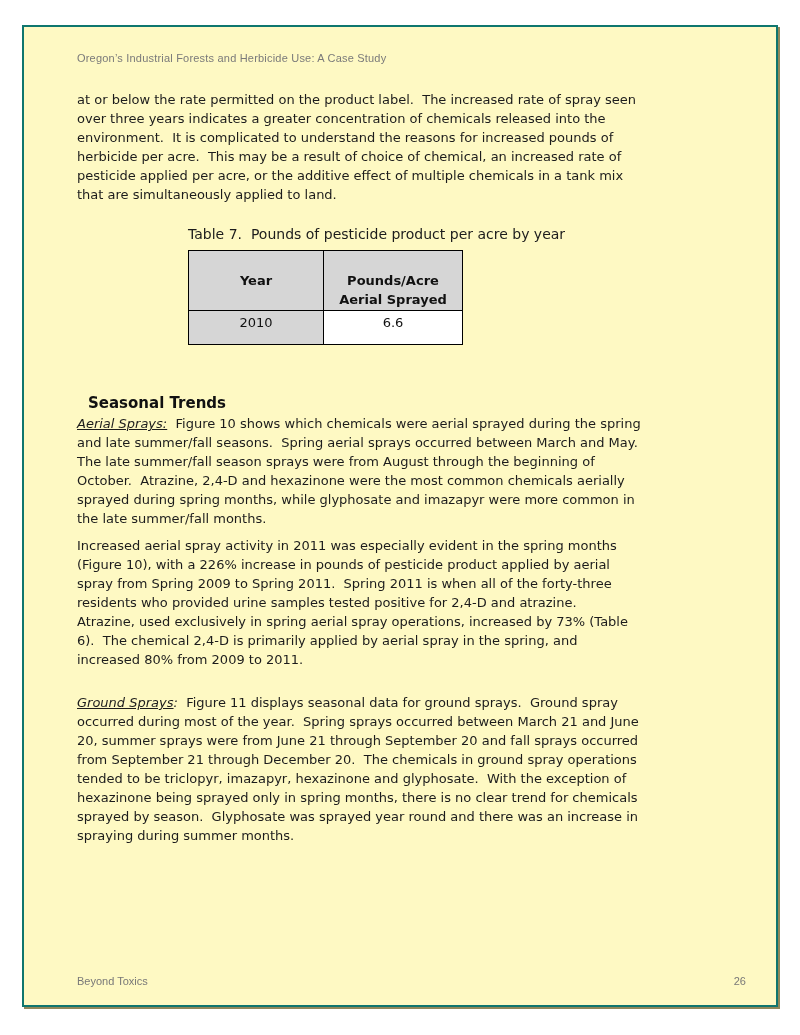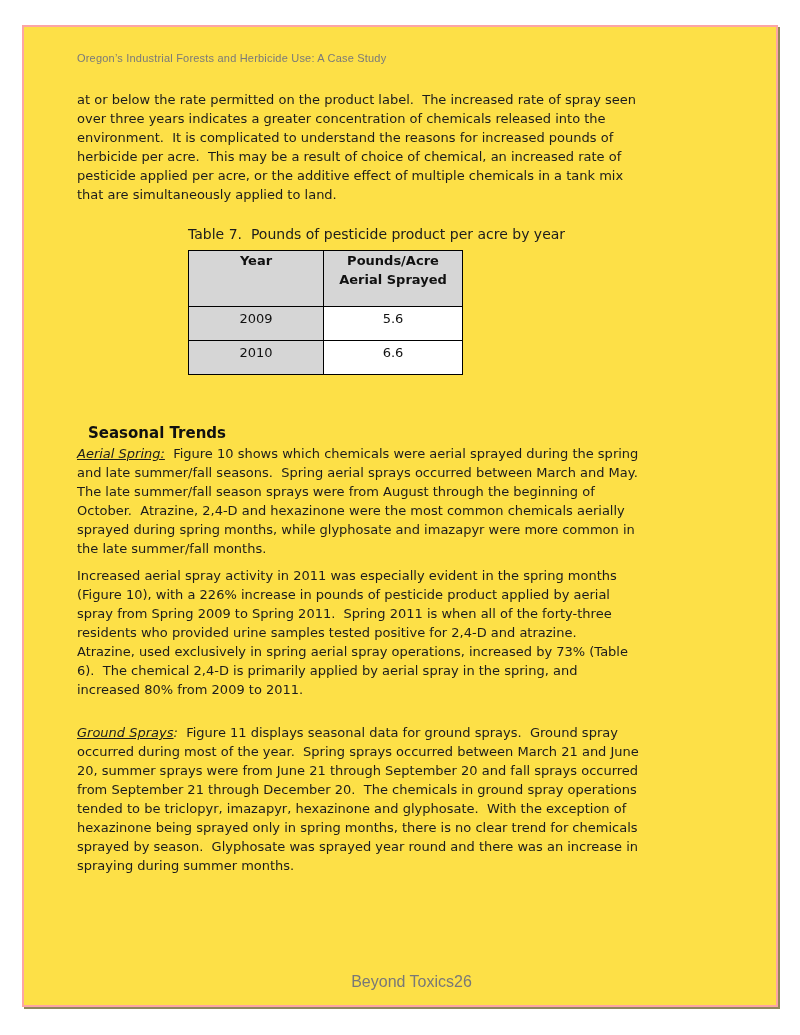--- a/index.html
+++ b/index.html
@@ -7,23 +7,23 @@
     margin: 0; padding: 0;
     width: 800px; height: 1035px;
     background: #ffffff;
     font-family: "DejaVu Sans", sans-serif;
     overflow: hidden;
   }
   .page {
     position: absolute;
     left: 22px; top: 25px;
     width: 756px; height: 982px;
-    border: 2px solid #fca5a5;
+    border: 2px solid #0f766e;
     box-shadow: 2px 2px 0 0 #91885A;
-    background: #fde047;
+    background: #fef9c3;
   }
   .content {
     position: relative;
     width: 100%; height: 100%;
     padding: 24px 26px 0 53px;
   }
   .running-header {
     margin: 0;
     font-family: "Liberation Sans", sans-serif;
     font-size: 11px;
@@ -63,21 +63,21 @@
     color: #111111;
   }
   table.t7 th, table.t7 td {
     border: 1px solid #000000;
     text-align: center;
     vertical-align: top;
   }
   table.t7 th {
     width: 135px;
     height: 56px;
-    padding-top: 0;
+    padding-top: 20px;
     background: #d6d6d6;
     font-weight: bold;
     line-height: 19px;
     white-space: pre-line;
   }
   table.t7 th.col-pounds { width: 139px; }
   table.t7 td {
     height: 34px;
     padding-top: 3px;
     line-height: 17px;
@@ -89,23 +89,23 @@
     font-size: 15px;
     font-weight: bold;
     line-height: 20px;
     color: #111111;
   }
   .page-footer {
     position: absolute;
     left: 53px; right: 30px;
     bottom: 16px;
     display: flex;
-    justify-content: center;
+    justify-content: space-between;
     font-family: "Liberation Sans", sans-serif;
-    font-size: 16px;
+    font-size: 11px;
     line-height: 15px;
     color: #787878;
   }
 </style>
 </head>
 <body>
 
 <div class="page">
   <div class="content">
 
@@ -123,33 +123,29 @@
     <table class="t7">
       <thead>
         <tr>
           <th class="col-year">Year</th>
           <th class="col-pounds">Pounds/Acre
 Aerial Sprayed</th>
         </tr>
       </thead>
       <tbody>
         <tr>
-          <td class="cell-year">2009</td>
-          <td class="cell-val">5.6</td>
-        </tr>
-        <tr>
           <td class="cell-year">2010</td>
           <td class="cell-val">6.6</td>
         </tr>
       </tbody>
     </table>
 
     <h2 class="section-heading">Seasonal Trends</h2>
 
-    <p class="body-text para" id="aerial-para"><span class="lead-underline">Aerial Spring:</span><span>  Figure 10 shows which chemicals were aerial sprayed during the spring
+    <p class="body-text para" id="aerial-para"><span class="lead-underline">Aerial Sprays:</span><span>  Figure 10 shows which chemicals were aerial sprayed during the spring
 and late summer/fall seasons.  Spring aerial sprays occurred between March and May.
 The late summer/fall season sprays were from August through the beginning of
 October.  Atrazine, 2,4-D and hexazinone were the most common chemicals aerially
 sprayed during spring months, while glyphosate and imazapyr were more common in
 the late summer/fall months.</span></p>
 
     <p class="body-text para" id="increase-para">Increased aerial spray activity in 2011 was especially evident in the spring months
 (Figure 10), with a 226% increase in pounds of pesticide product applied by aerial
 spray from Spring 2009 to Spring 2011.  Spring 2011 is when all of the forty-three
 residents who provided urine samples tested positive for 2,4-D and atrazine.

